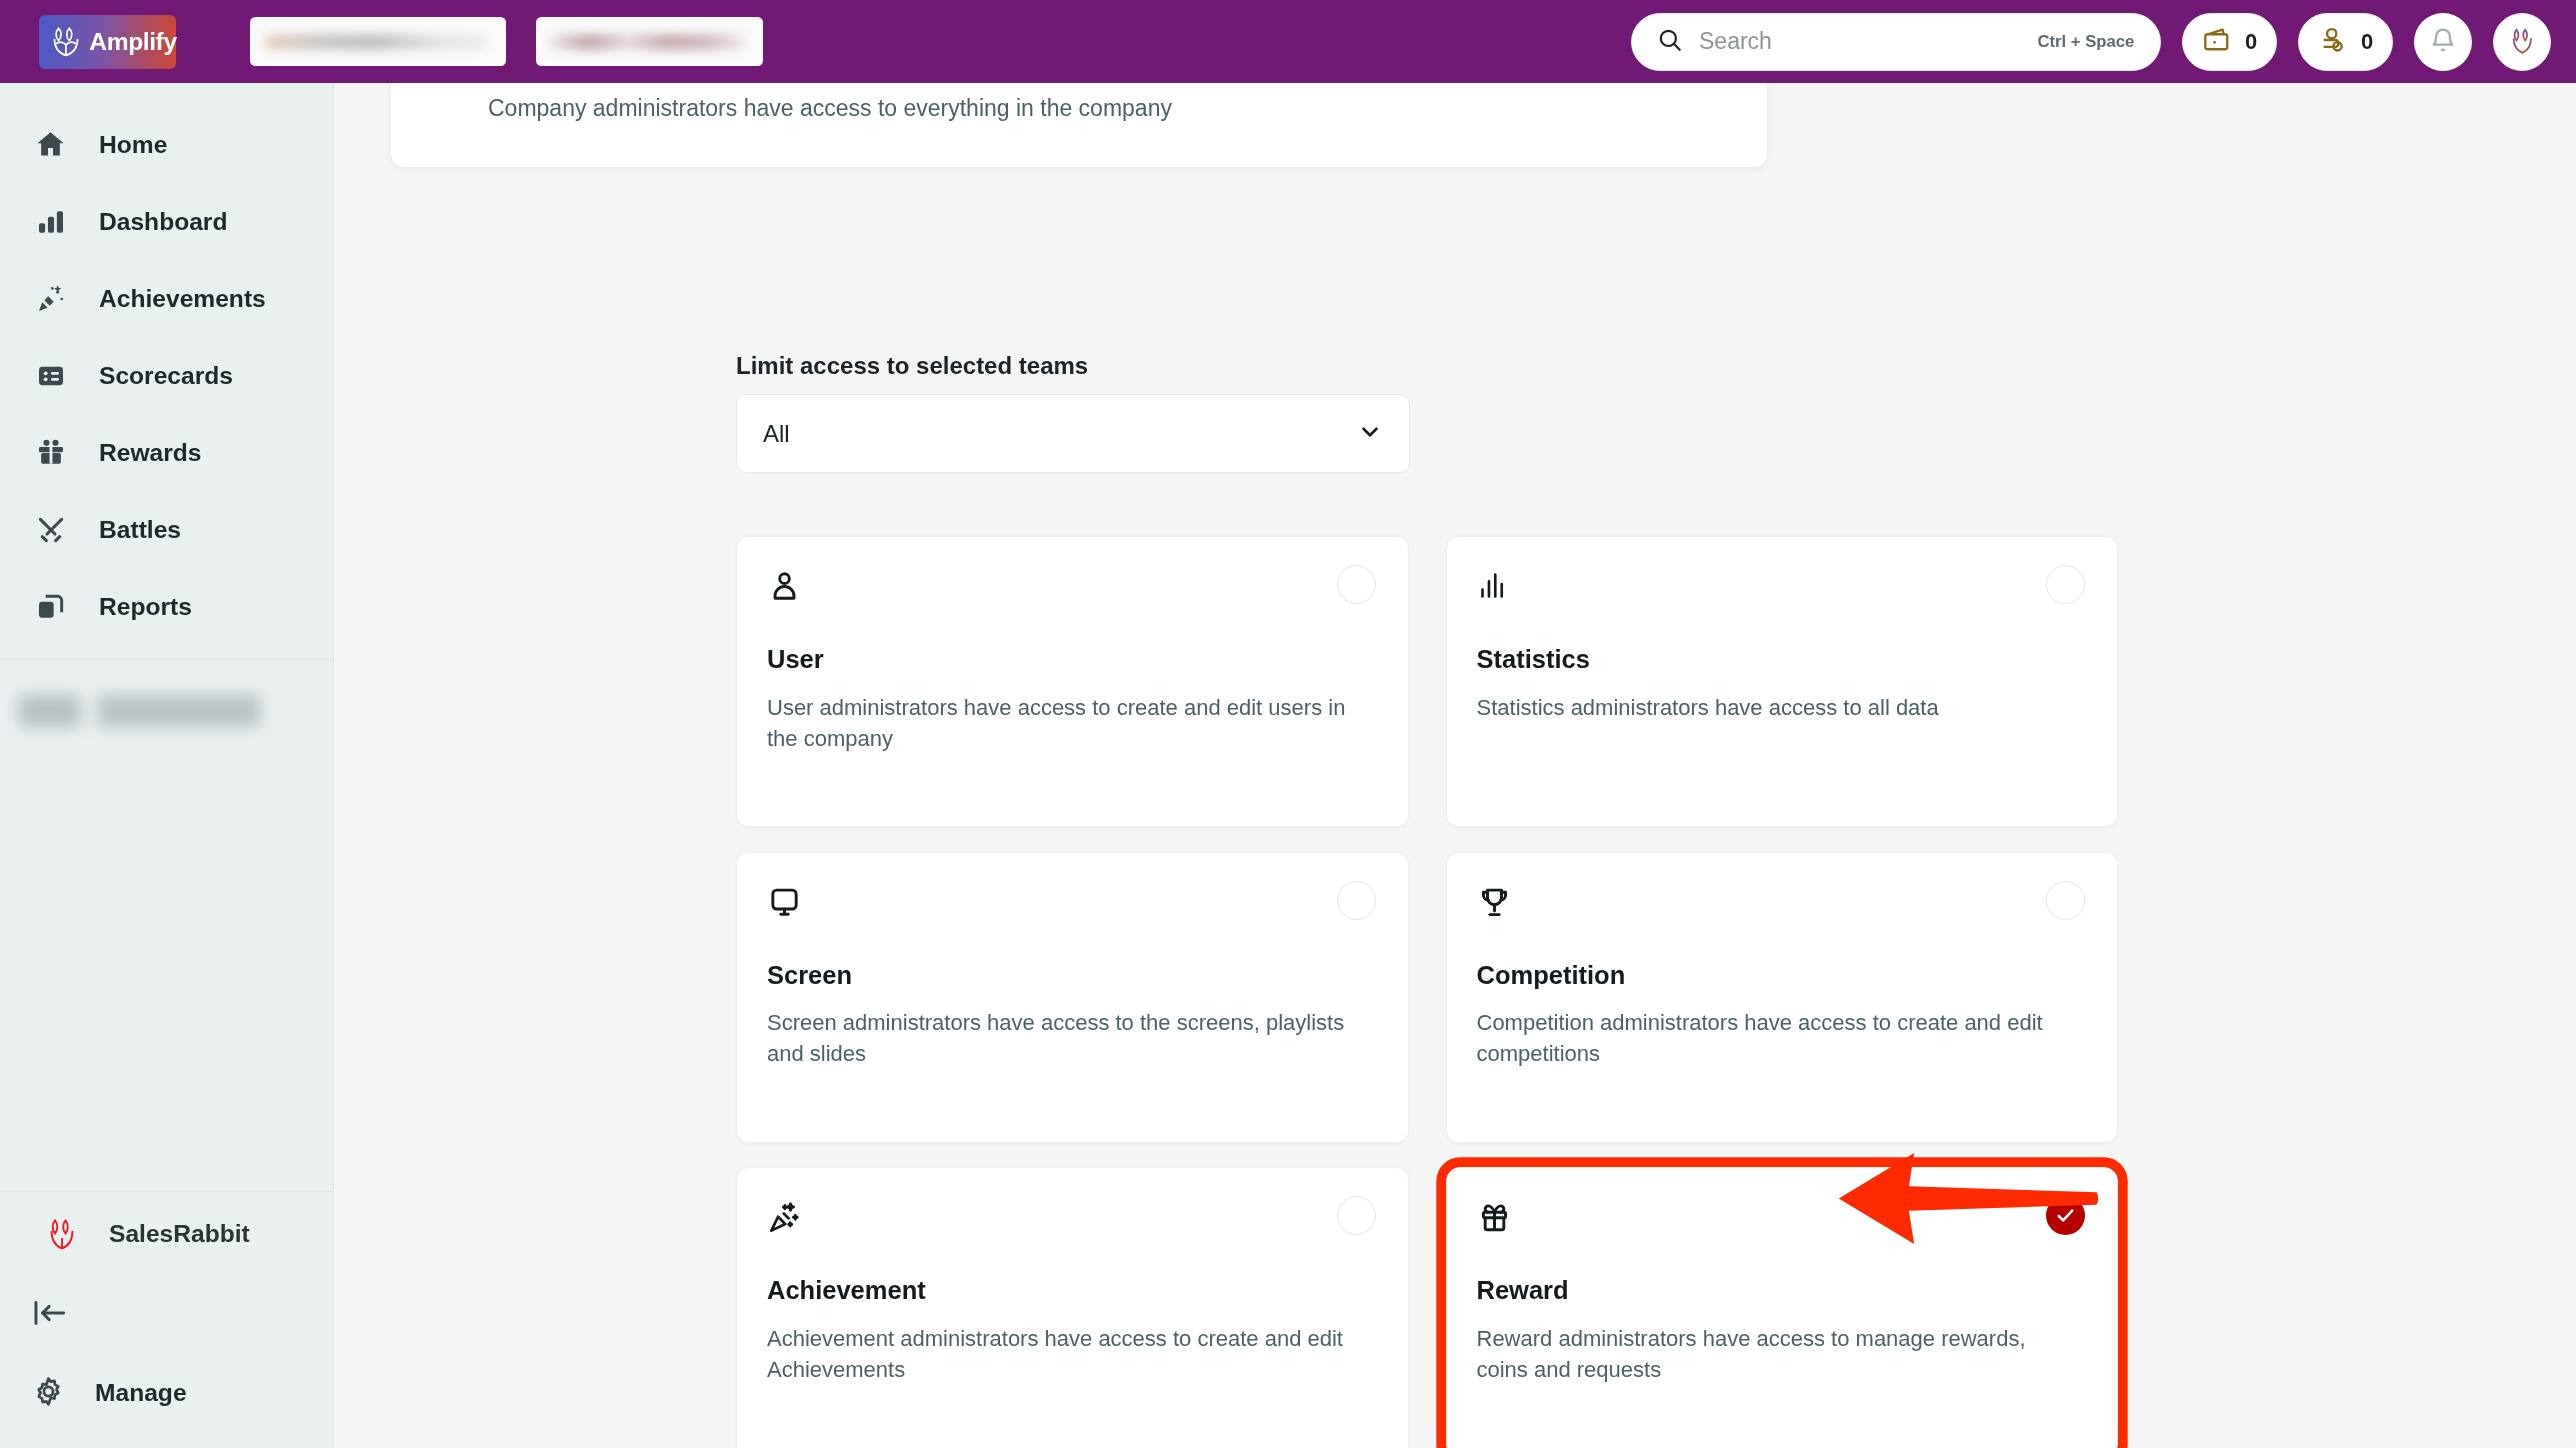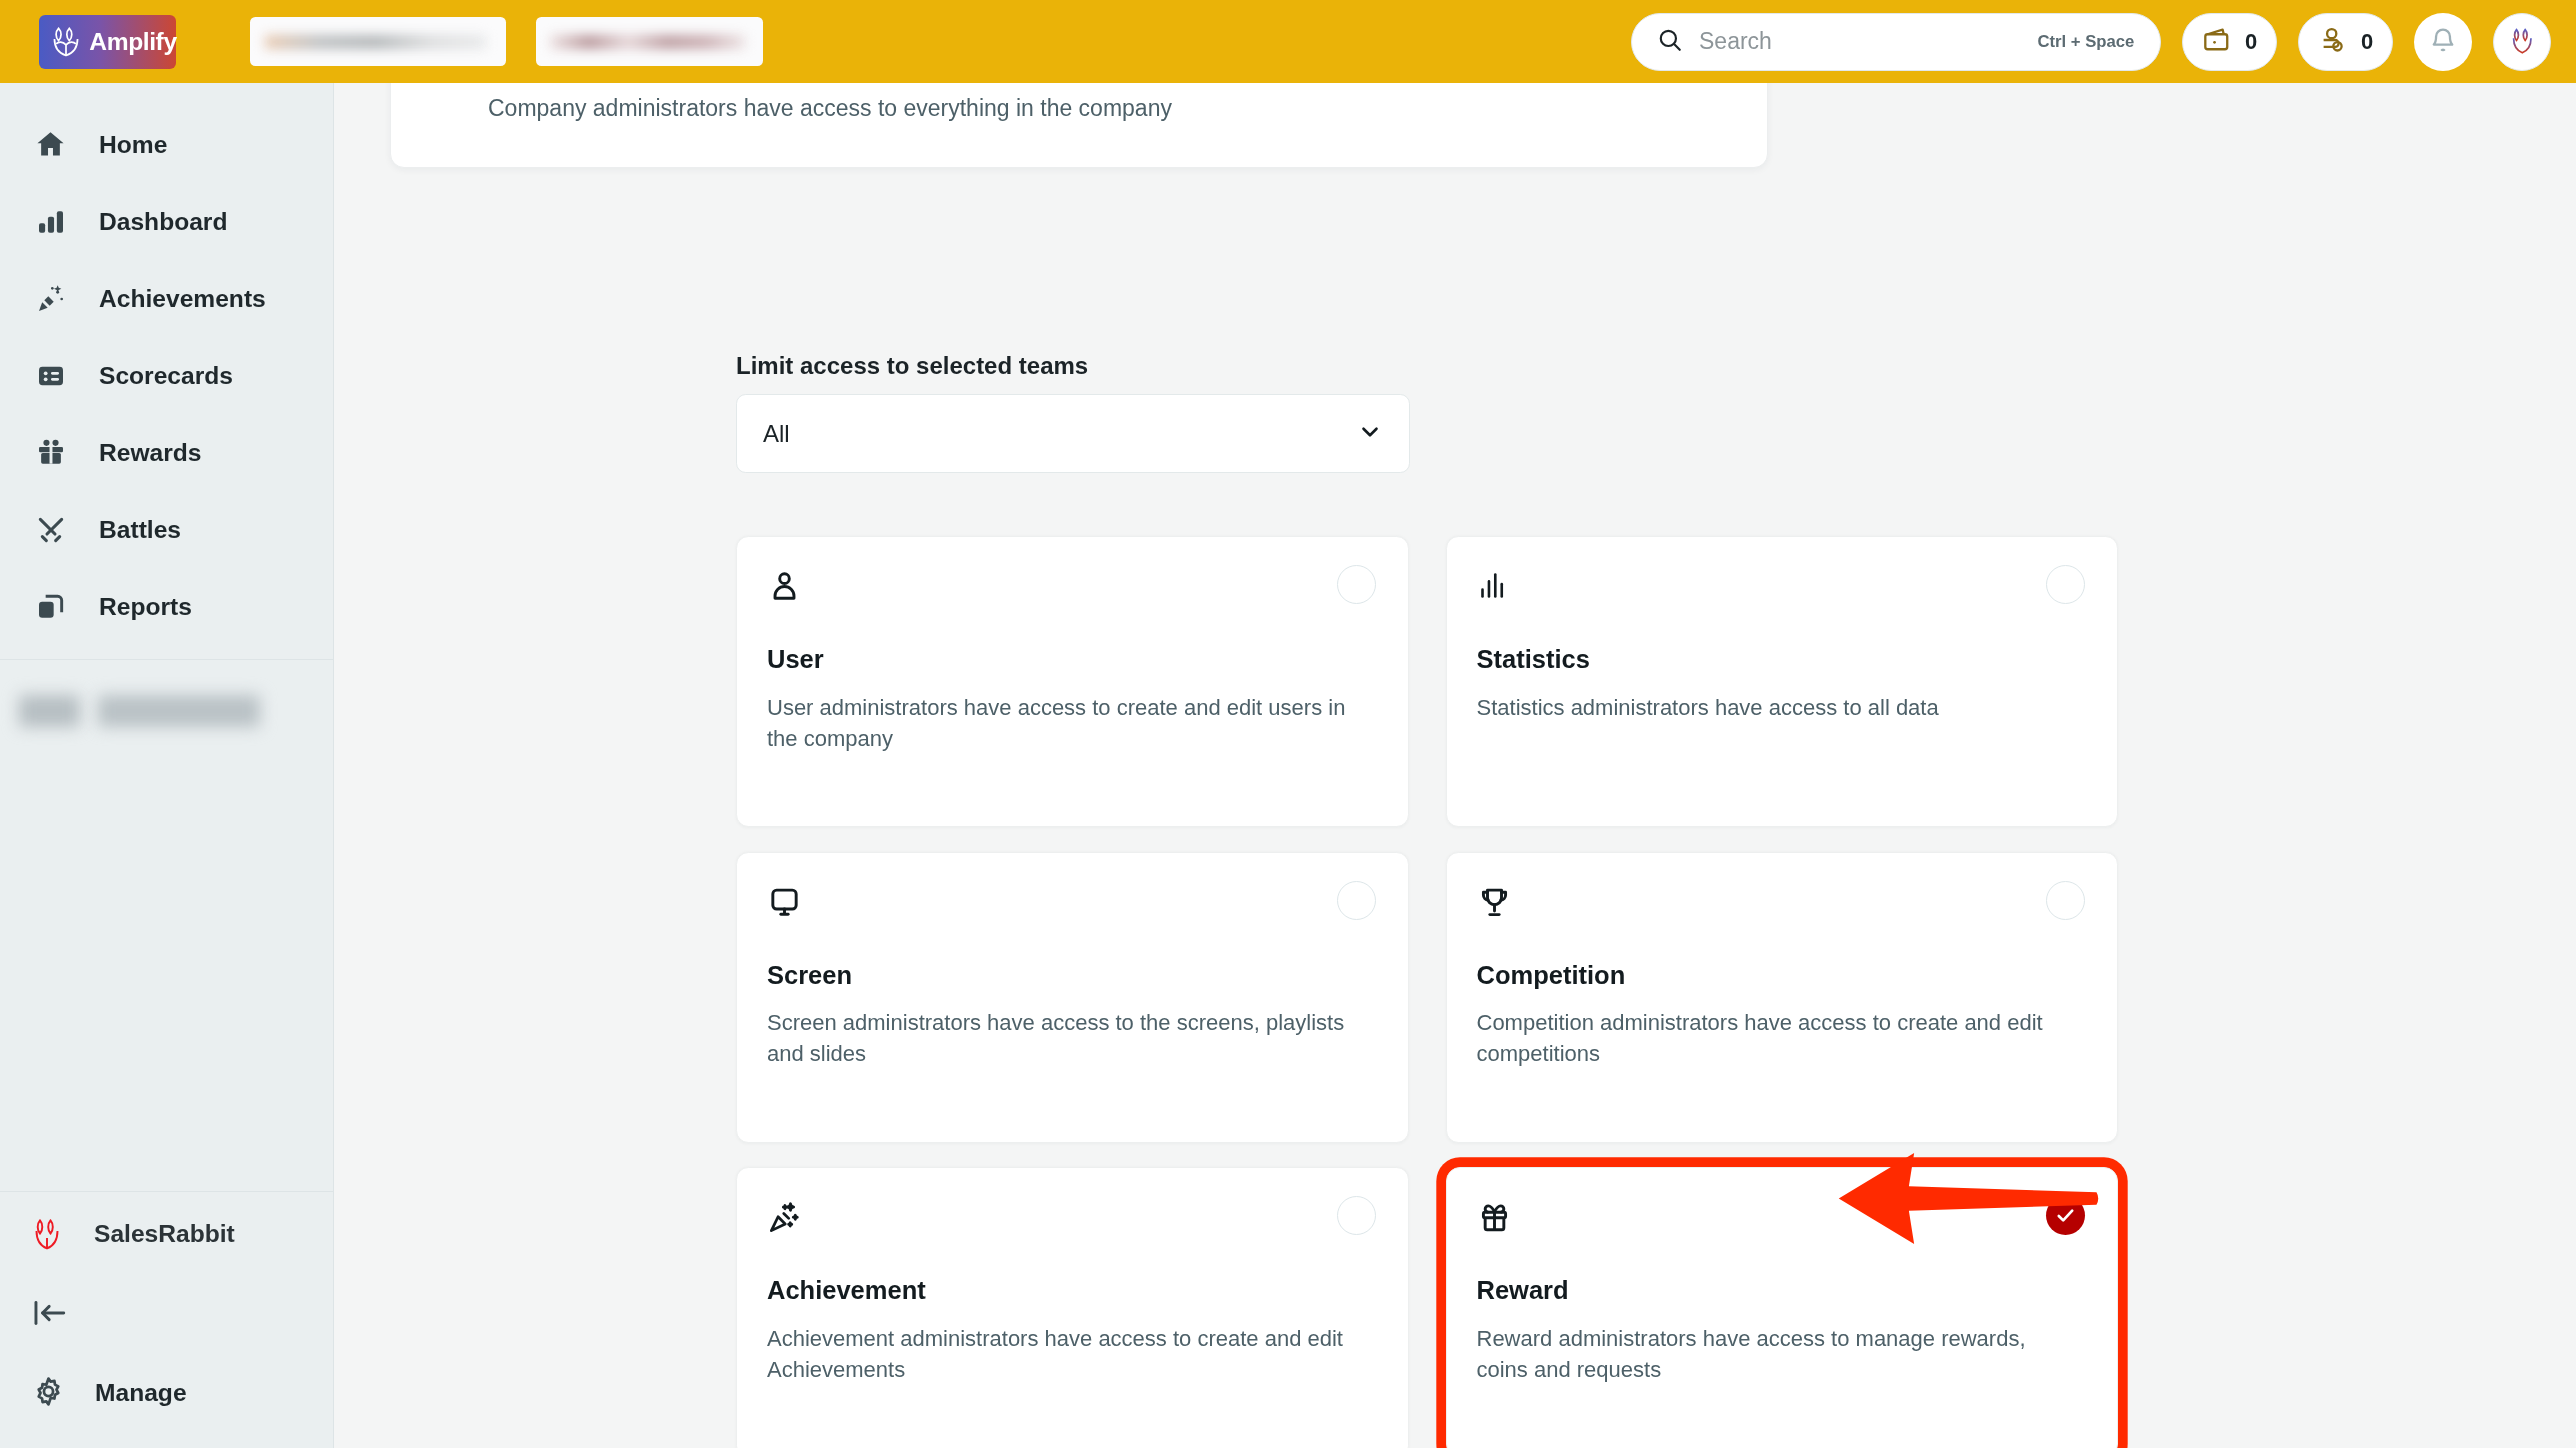--- a/index.html
+++ b/index.html
@@ -6,21 +6,21 @@
   html, body {
     width: 2576px; height: 1449px;
     font-family: "Liberation Sans", sans-serif;
     background: #f4f5f5;
     overflow: hidden;
   }
   .app { position: relative; width: 2576px; height: 1449px; display: flex; flex-direction: column; }
 
   
   .topbar {
-    height: 83px; min-height: 83px; background: #eab308;
+    height: 83px; min-height: 83px; background: #701a75;
     display: flex; align-items: center; padding: 0 24.6px 0 39px;
     position: relative; z-index: 40;
   }
   .logo {
     width: 137px; height: 54px; border-radius: 6.1px;
     background: linear-gradient(90deg, #4a5bc4 0%, #7a54a8 45%, #cc4733 100%);
     display: flex; align-items: center; gap: 8px; padding-left: 12.3px;
     flex: 0 0 auto;
   }
   .logo-mark { width: 30px; height: 33px; flex: 0 0 auto; }
@@ -91,21 +91,21 @@
     content:""; position:absolute; left: 19.3px; top: 35px; width: 61px; height: 32px;
     background: #b6bec2; filter: blur(8px); border-radius: 3.5px;
   }
   .sb-blur::after {
     content:""; position:absolute; left: 98px; top: 35px; width: 162px; height: 32px;
     background: #b9c1c5; filter: blur(8px); border-radius: 3.5px;
   }
   .sb-spacer { flex: 1; }
 
   .sb-bottom { border-top: 1.3px solid #dde4e6; padding-bottom: 16px; }
-  .sb-brand { display:flex; align-items:center; height: 84px; padding-left: 32px; }
+  .sb-brand { display:flex; align-items:center; height: 84px; padding-left: 47px; }
   .sb-brand .rb { width: 32px; height: 37px; }
   .sb-brand .nm { font-size: 24.6px; font-weight: 600; color: #2b3337; margin-left: 30px; }
   .sb-collapse { height: 76px; display:flex; align-items:center; padding-left: 32px; }
   .sb-manage { display:flex; align-items:center; height: 81px; padding-left: 32px; }
   .sb-manage .nm { font-size: 24.6px; font-weight: 600; color: #1f282c; margin-left: 30px; }
 
   
   .main { flex: 1; position: relative; overflow: hidden; background: #f4f5f5; }
   .main-inner { padding: 0 0 0 0; position: relative; height: 100%; }
 

